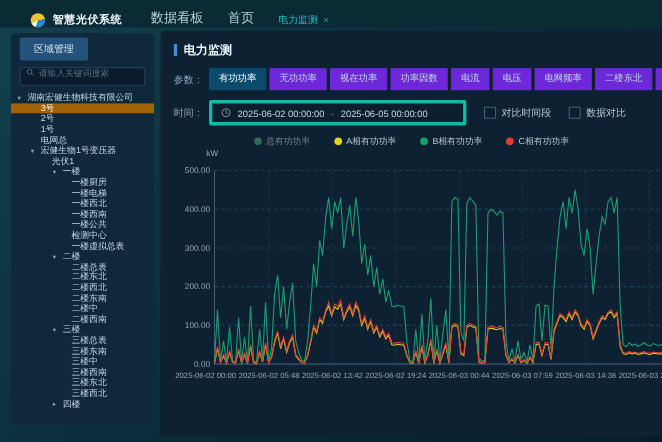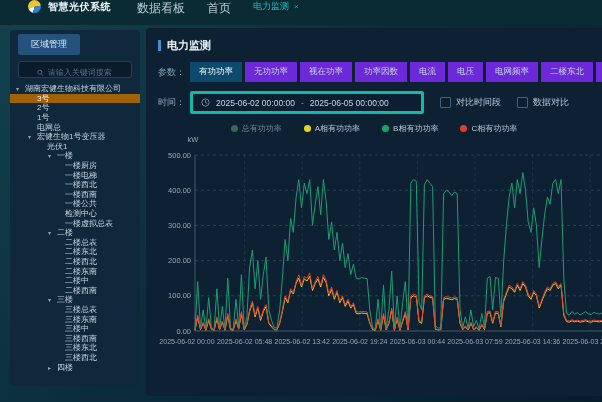--- a/index.html
+++ b/index.html
@@ -3,35 +3,35 @@
 <meta charset="utf-8">
 <style>
   html,body{margin:0;padding:0}
   body{
     width:602px;height:402px;overflow:hidden;position:relative;
     background:linear-gradient(130deg,#12424d 0%,#0b2d3b 45%,#081d2b 100%);
     font-family:"Liberation Sans",sans-serif;
   }
   
   .topbar{position:absolute;left:0;top:0;right:0;height:25px;background:#0a2b34;
-          display:flex;align-items:flex-start;padding-left:28px;box-sizing:border-box;z-index:5}
+          display:flex;align-items:flex-end;padding-left:28px;box-sizing:border-box;z-index:5}
   .logo{width:13px;height:13px;border-radius:50%;flex:none;
         background:conic-gradient(#f0c431 0 22%,#2e86c9 22% 55%,#e9f4f8 55% 68%,#f0c431 68% 100%);
         margin-right:7px}
   .brand{color:#eef6fa;font-size:10px;font-weight:bold;letter-spacing:.5px;margin-right:26px;white-space:nowrap}
   .nav-item{color:#b9cdd4;font-size:12px;margin-right:22px;cursor:pointer;white-space:nowrap}
   .nav-tab{color:#17c3c3;font-size:9px;display:flex;align-items:center;gap:5px;cursor:pointer;white-space:nowrap}
   .nav-tab .close{font-size:8px;color:#15b0b0}
   
   .sidebar{position:absolute;left:10px;top:30px;width:130px;height:356px;background:#0f283c;
            border-radius:4px;overflow:hidden;z-index:2}
   .side-tab{display:inline-block;margin:4px 0 0 8px;padding:4px 13px;background:#24527c;
             color:#dcebf7;font-size:9px;border-radius:2px;cursor:pointer}
   .search{margin:6px 8px 0;height:15px;background:#0a1b2b;border:1px solid #243f58;border-radius:3px;
-          display:flex;align-items:flex-end;padding:0 18px;gap:4px}
+          display:flex;align-items:flex-start;padding:0 5px;gap:4px}
   .search input{background:none;border:none;color:#c0d2e0;font-size:8px;width:100%;outline:none;padding:0}
   .search input::placeholder{color:#547089}
   .tree{margin-top:6px;font-size:8px;color:#c3d5e2}
   .tree-row{height:9.6px;display:flex;align-items:center;white-space:nowrap;cursor:pointer}
   .tree-row.selected{background:#a16207;color:#ecf5fd}
   .tree-row .indent{flex:none}
   .tree-row .arrow{flex:none;width:9px;color:#8fa6b8;font-size:6px;text-align:left}
   
   .main{position:absolute;left:146px;top:28px;width:456px;height:368px;background:#0d2133;
         border-radius:4px 0 0 4px;overflow:hidden;z-index:2}

